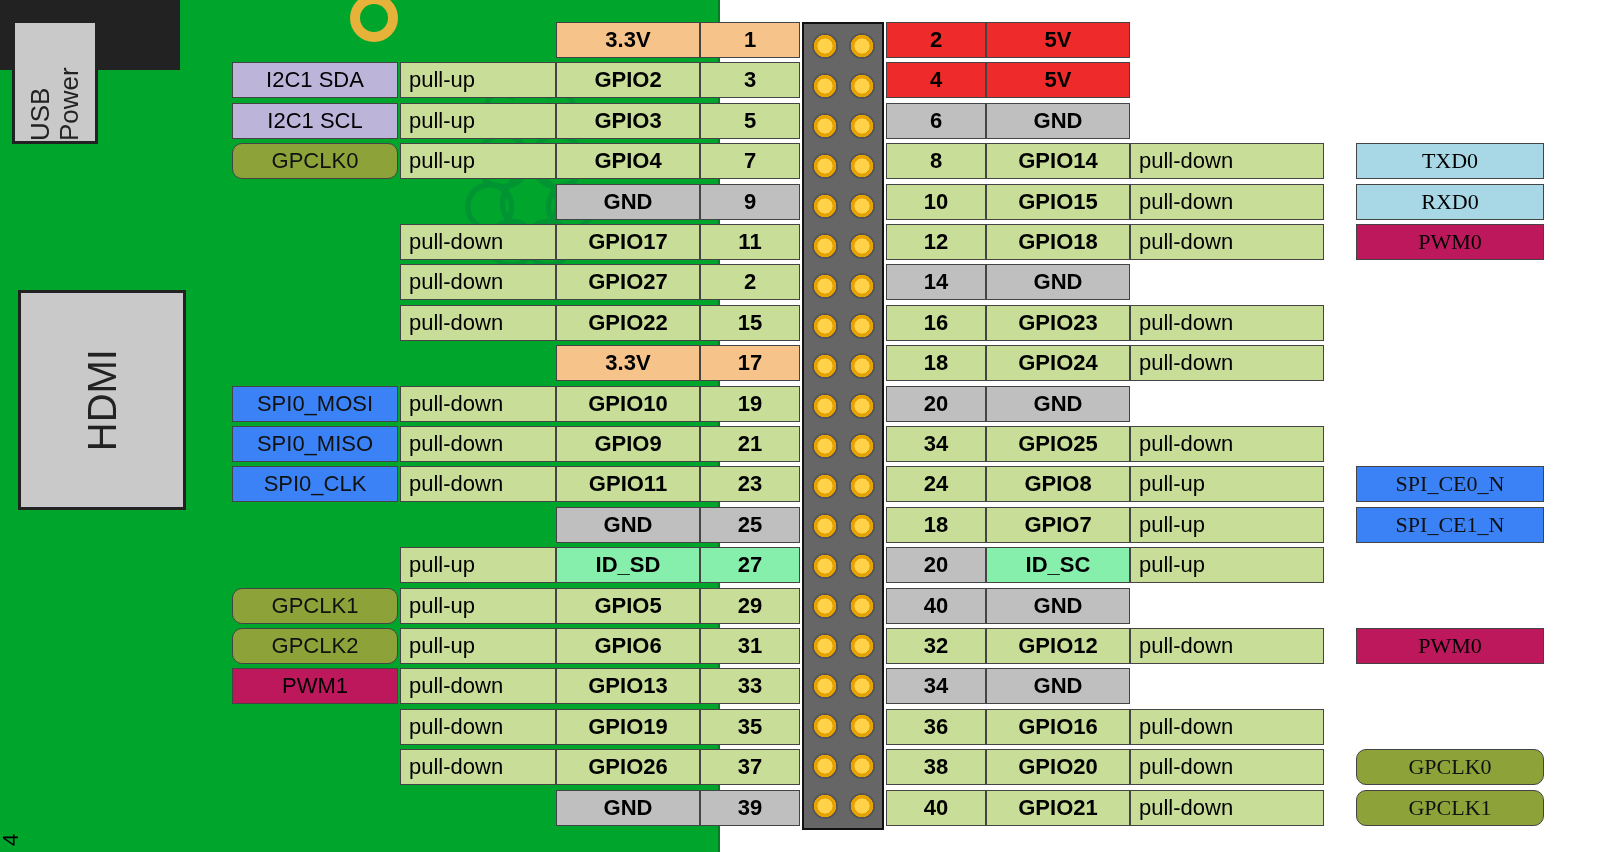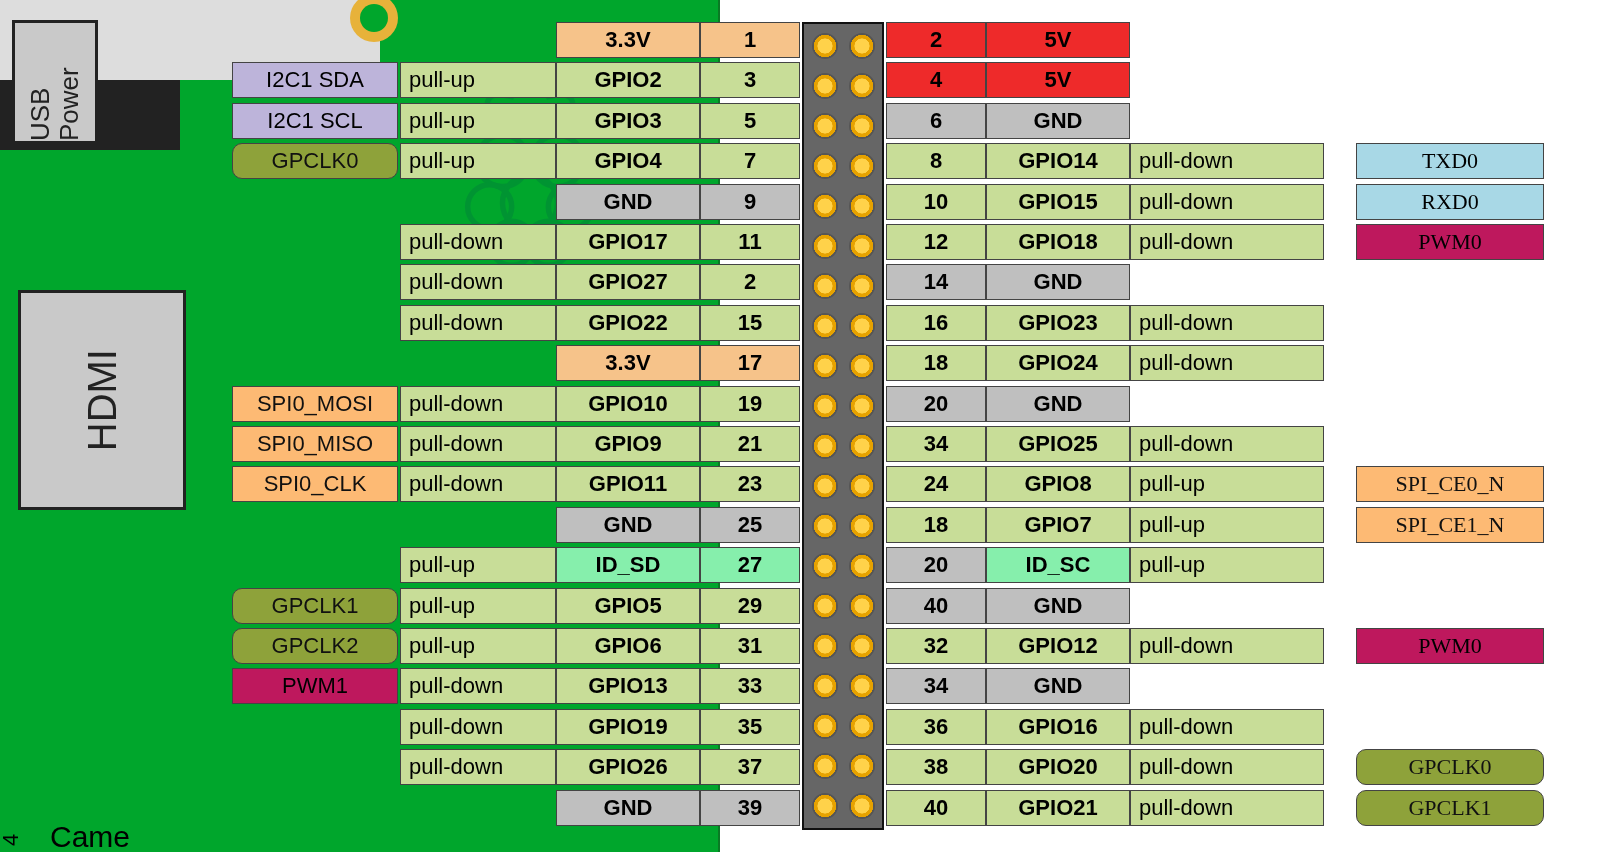--- a/index.html
+++ b/index.html
@@ -83,42 +83,39 @@
   .R-alt  { left:1356px; width:188px;font-family:Liberation Serif, serif; }
 
   
   .c-v33  { background:#f6c38a; }
   .c-v5   { background:#ee2a2a; }
   .c-gnd  { background:#bfbfbf; }
   .c-gpio { background:#c8dd98; }
   .c-pull { background:#c8dd98; }
   .c-id   { background:#86efac; }
   .c-i2c  { background:#bdb4da; }
-  .c-spi  { background:#fdba74; color:#111;text-align:right;}
+  .c-spi  { background:#3b82f6; color:#111;text-align:right;}
   .c-uart { background:#a8d8e6; }
   .c-pwm  { background:#be185d; }
   .c-clk  { background:#8ea23a; color:#111;border-radius:10px;}
   .page4 { position:absolute; left:24px; bottom:6px; font-size:22px; transform: rotate(-90deg); transform-origin:left bottom;}
 </style>
 </head>
 <body>
 
 <div class="pcb">
   <div class="mount-hole" style="left:350px; top:-6px">
       <div class="inner"></div>
     </div>
   <div class="port vert usbp">
     <span>USB
 Power</span>
   </div>
   <div class="port vert hdmi">
     <span style="font-size:40px">HDMI</span>
-  </div>
-  <div class="cam">
-    <div class="lbl">Came</div>
   </div>
   <div class="audio"></div>
   <div class="logo">
     <svg viewBox="0 0 100 120">
         <g fill="none" stroke="#064" stroke-width="3">
       <circle cx="35" cy="55" r="14"></circle>
           <circle cx="65" cy="55" r="14"></circle>
       <circle cx="50" cy="78" r="15"></circle>
           <circle cx="28" cy="80" r="12"></circle>
           <circle cx="72" cy="80" r="12"></circle>

